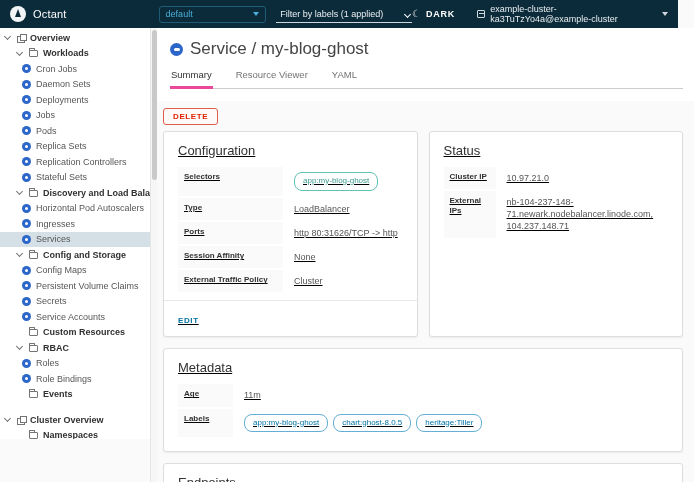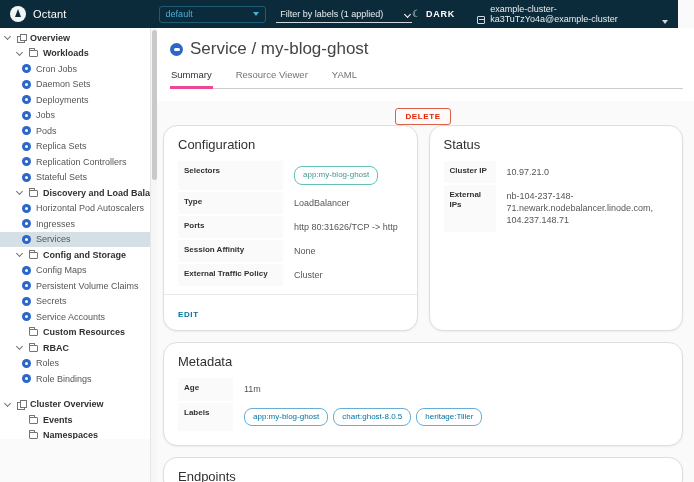--- a/index.html
+++ b/index.html
@@ -13,21 +13,21 @@
   .ns-select { margin-left:92px; width:118px; height:17px; border:1px solid #1f5b77; border-radius:3px; display:flex; align-items:center; padding:0 6px; cursor:pointer; }
   .ns-select .val { color:#49afd9; font-size:9px; flex:1; }
   .caret-dn { width:0; height:0; border-left:3px solid transparent; border-right:3px solid transparent; border-top:4px solid #49afd9; }
   .filter { margin-left:10px; width:150px; height:17px; border-bottom:1px solid #cfd8dc; display:flex; align-items:flex-end; padding:0 2px 3px 4px; cursor:text; }
   .filter .ph { color:#e9eef1; font-size:9px; flex:1; }
   .chev { width:5px; height:5px; border-left:1.4px solid #fff; border-bottom:1.4px solid #fff; transform:rotate(-45deg); margin-bottom:2px; }
   .right-group { margin-left:auto; display:flex; align-items:center; gap:22px; }
   .theme-toggle { display:flex; align-items:center; gap:5px; cursor:pointer; }
   .moon { font-size:10px; color:#fff; line-height:1; }
   .theme-label { font-size:9px; font-weight:bold; letter-spacing:.8px; }
-  .cluster-box { display:flex; align-items:flex-end; gap:5px; cursor:pointer; }
+  .cluster-box { display:flex; align-items:center; gap:5px; cursor:pointer; }
   .cluster-icon { width:9px; height:8px; border:1px solid #cfd8dc; border-radius:1px; position:relative; }
   .cluster-icon::after { content:""; position:absolute; left:1px; top:2px; width:5px; height:1px; background:#cfd8dc; }
   .cluster-label { font-size:9px; color:#e9eef1; }
   .caret-dn-w { width:0; height:0; border-left:3px solid transparent; border-right:3px solid transparent; border-top:4px solid #cfd8dc; }
 
   
   .sidebar { position:absolute; top:28px; left:0; width:150px; height:411px; background:#fff; overflow:hidden; padding-top:2px; }
   .nav-item { height:15.5px; display:flex; align-items:center; cursor:pointer; white-space:nowrap; overflow:hidden; }
   .nav-item.sel { background:#d5dfe6; }
   .nav-item.gap { margin-top:10px; }
@@ -53,24 +53,24 @@
   .main-head { background:#fff; padding:11px 11px 12px 13px; }
   .title-row { display:flex; align-items:center; gap:7px; }
   .svc-icon { width:13px; height:13px; border-radius:50%; background:#2b66c8; position:relative; flex:0 0 auto; }
   .svc-icon::after { content:""; position:absolute; left:3.5px; top:5px; width:6px; height:3px; border-radius:2px; background:#fff; }
   .page-title { font-size:17px; color:#454545; font-weight:400; }
   .tabs { display:flex; gap:22px; margin-top:10px; border-bottom:1px solid #ccc; }
   .tab { font-size:9.5px; color:#737373; padding:0 1px 6px; cursor:pointer; }
   .tab.active { color:#313131; border-bottom:3px solid #ec4899; margin-bottom:-1px; }
 
   .content { padding:7px 11px 0 6px; }
-  .actions { display:flex; justify-content:center; margin-bottom:0; }
+  .actions { display:flex; justify-content:flex-start; margin-bottom:6px; }
   .btn-danger { font-size:8px; font-weight:bold; letter-spacing:.6px; color:#e02200; background:#fffafa; border:1px solid #dd5f48; border-radius:3px; padding:3px 9px; cursor:pointer; }
 
-  .card { background:#fff; border:1px solid #dedede; border-radius:14px; box-shadow:0 1px 2px rgba(0,0,0,.06); }
+  .card { background:#fff; border:1px solid #dedede; border-radius:3px; box-shadow:0 1px 2px rgba(0,0,0,.06);text-decoration:underline; }
   .card-title { font-size:13px; color:#313131; font-weight:400; padding:11px 14px 9px; }
   .two-col { display:flex; gap:11px; align-items:stretch; }
   .two-col .card { flex:1; }
 
   .kv { padding:0 14px; }
   .kv-row { display:flex; margin-bottom:2px; min-height:20px; }
   .kv-label { background:#fafafa; font-size:8px; font-weight:bold; color:#313131; padding:5px 6px; flex:0 0 auto; line-height:1.25; }
   .kv-val { font-size:9px; color:#565656; padding:5px 0 5px 11px; display:flex; align-items:center; line-height:1.35; flex:1; min-width:0; }
   .kv-val.top { align-items:flex-start; }
   .w105 { width:105px; } .w52 { width:52px; } .w55 { width:55px; }
@@ -207,29 +207,29 @@
       <span class="lbl">RBAC</span>
     </div>
     <div class="nav-item lv3">
       <span class="ic ic-res"></span>
       <span class="lbl">Roles</span>
     </div>
     <div class="nav-item lv3">
       <span class="ic ic-res"></span>
       <span class="lbl">Role Bindings</span>
     </div>
+    <div class="nav-item lv2 b">
+      <span class="tchev none"></span>
+      <span class="ic ic-folder"></span>
+      <span class="lbl">Events</span>
+    </div>
     <div class="nav-item lv1 b gap">
       <span class="tchev"></span>
       <span class="ic ic-stack"></span>
       <span class="lbl">Cluster Overview</span>
-    </div>
-    <div class="nav-item lv2 b">
-      <span class="tchev none"></span>
-      <span class="ic ic-folder"></span>
-      <span class="lbl">Events</span>
     </div>
     <div class="nav-item lv2 b">
       <span class="tchev none"></span>
       <span class="ic ic-folder"></span>
       <span class="lbl">Namespaces</span>
     </div>
     <div class="nav-item lv2 b">
       <span class="tchev"></span>
       <span class="ic ic-folder"></span>
       <span class="lbl">Custom Resources</span>

